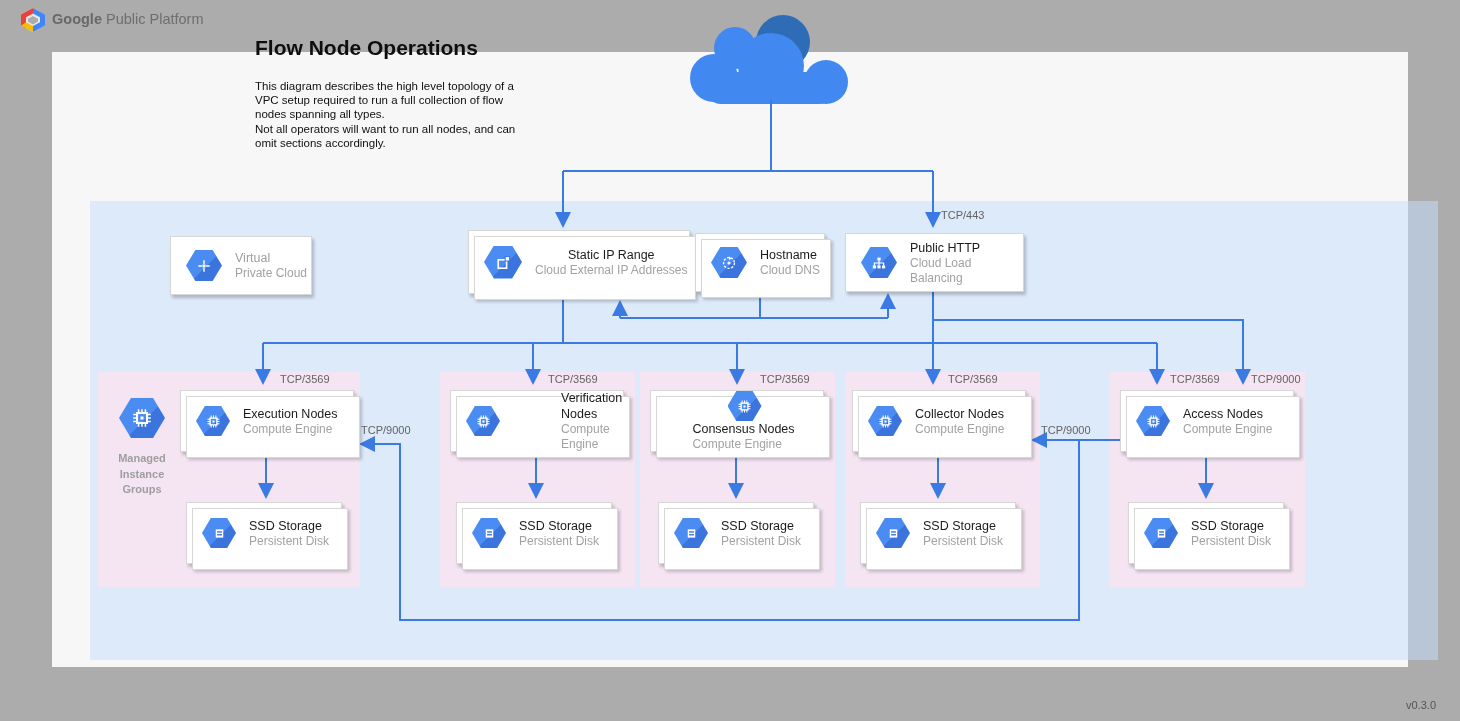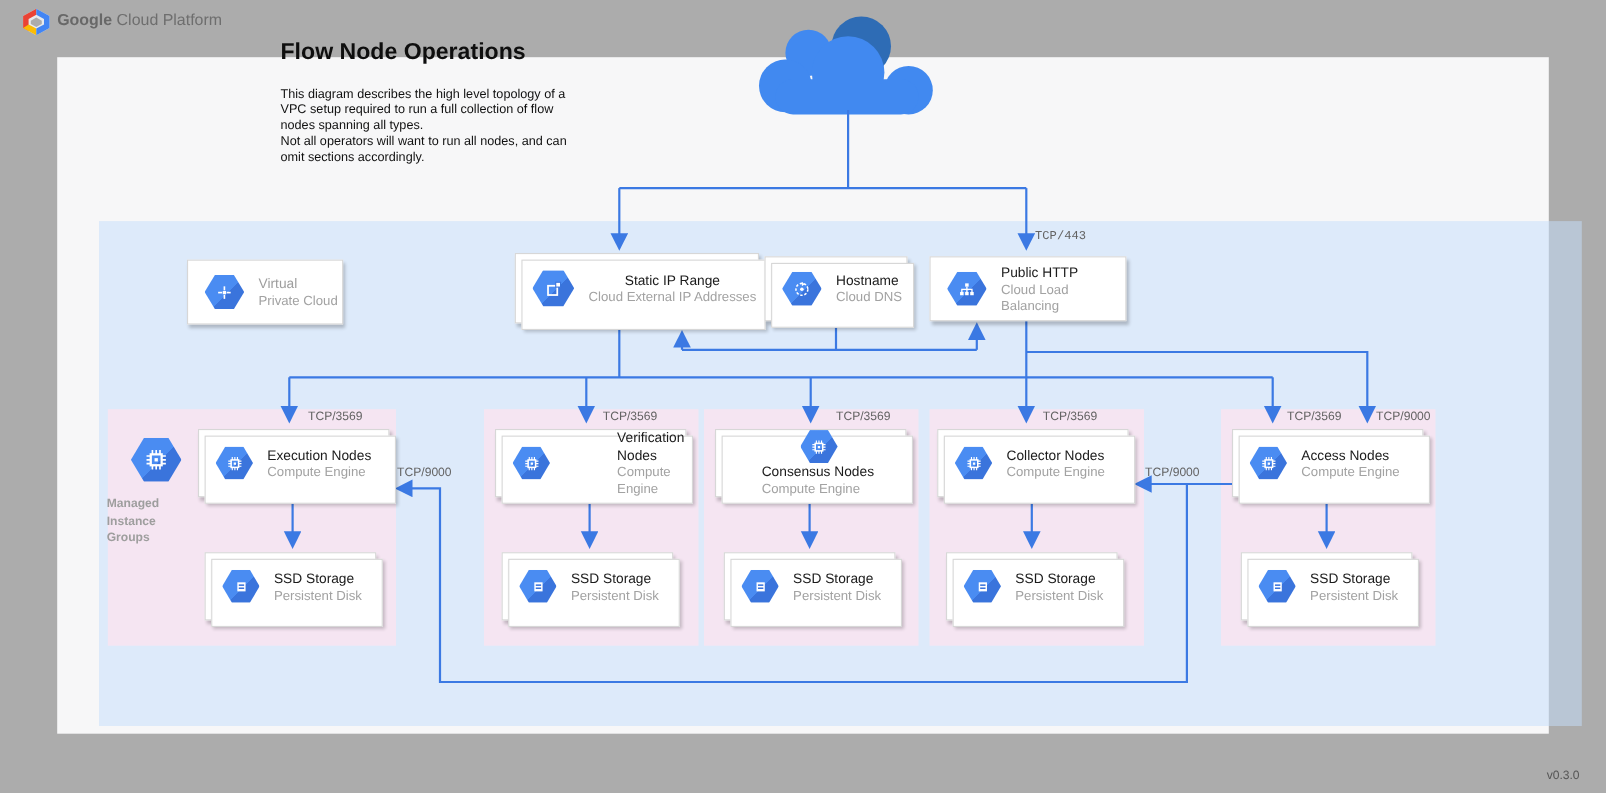--- a/index.html
+++ b/index.html
@@ -29,37 +29,37 @@
   .card .txt{margin-left:13px;}
   .card .t1{font-size:12.5px;color:#1b1b1b;line-height:16px;}
   .card .t2{font-size:12px;color:#a2a2a2;line-height:15px;}
   .card .t1.gray{color:#9e9e9e;}
   .hex{flex:0 0 auto;margin-left:15px;display:flex;align-items:center;justify-content:center;
     background:linear-gradient(135deg,#4a8cf2 55%,#3a74dc 55%);
     clip-path:polygon(26% 0,74% 0,100% 50%,74% 100%,26% 100%,0 50%);}
   .hex.abs{position:absolute;margin:0;z-index:4;}
   
   .port{position:absolute;font-size:11px;color:#636363;z-index:5;}
-  #mig-label{position:absolute;left:97px;top:451px;width:90px;text-align:left;
+  #mig-label{position:absolute;left:97px;top:451px;width:90px;text-align:center;
     font-size:11px;font-weight:700;color:#9e9e9e;line-height:15.5px;z-index:4;}
   #version{position:absolute;right:24px;top:699px;font-size:11px;color:#555;z-index:5;}
 </style>
 </head>
 <body>
 
 <div id="stage">
 
   <svg id="gcp-logo" width="30" height="26" viewBox="0 0 30 26">
     <polygon points="15,1 27,7.5 27,18.5 15,25 3,18.5 3,7.5" fill="#e8eaed"></polygon>
     <polygon points="15,1 3,7.5 3,18.5 8,21.2 8,10.2 15,6.4" fill="#ea4335"></polygon>
     <polygon points="3,18.5 15,25 15,19 8,15.2" fill="#fbbc05"></polygon>
     <polygon points="15,1 15,6.4 22,10.2 22,15.2 15,19 15,25 27,18.5 27,7.5" fill="#4285f4"></polygon>
     <polygon points="15,9 20,11.8 20,14.8 15,17.6 10,14.8 10,11.8" fill="#acacac"></polygon>
   </svg>
-  <div id="brand"><b>Google</b><span> Cloud Platform</span></div>
+  <div id="brand"><b>Google</b><span> Public Platform</span></div>
 
   <div id="canvas"></div>
 
   <div id="page-title">Flow Node Operations</div>
   <div class="desc" style="top:79px;">This diagram describes the high level topology of a VPC setup required to run a full collection of flow nodes spanning all types.</div>
   <div class="desc" style="top:122px;">Not all operators will want to run all nodes, and can omit sections accordingly.</div>
 
   <svg id="cloud" width="178" height="98" viewBox="0 0 178 98">
     <circle cx="100" cy="30" r="27" fill="#2e6cb5"></circle>
     <circle cx="52" cy="36" r="21" fill="#4189f0"></circle>
@@ -309,21 +309,21 @@
           <rect x="5.4" y="5.6" width="5.2" height="1.5" fill="#3a74dc"></rect>
           <rect x="5.4" y="8.6" width="5.2" height="1.5" fill="#3a74dc"></rect>
         </svg>
     </div>
     <div class="txt">
       <div class="t1">SSD Storage</div>
       <div class="t2">Persistent Disk</div>
     </div>
   </div>
 
-  <div class="port" style="left:941px;top:209px;font-family:Liberation Mono, monospace;">TCP/443</div>
+  <div class="port" style="left:941px;top:209px;">TCP/443</div>
   <div class="port" style="left:280px;top:373px;">TCP/3569</div>
   <div class="port" style="left:548px;top:373px;">TCP/3569</div>
   <div class="port" style="left:760px;top:373px;">TCP/3569</div>
   <div class="port" style="left:948px;top:373px;">TCP/3569</div>
   <div class="port" style="left:1170px;top:373px;">TCP/3569</div>
   <div class="port" style="left:1251px;top:373px;">TCP/9000</div>
   <div class="port" style="left:361px;top:424px;">TCP/9000</div>
   <div class="port" style="left:1041px;top:424px;">TCP/9000</div>
 
   <div id="version">v0.3.0</div>

